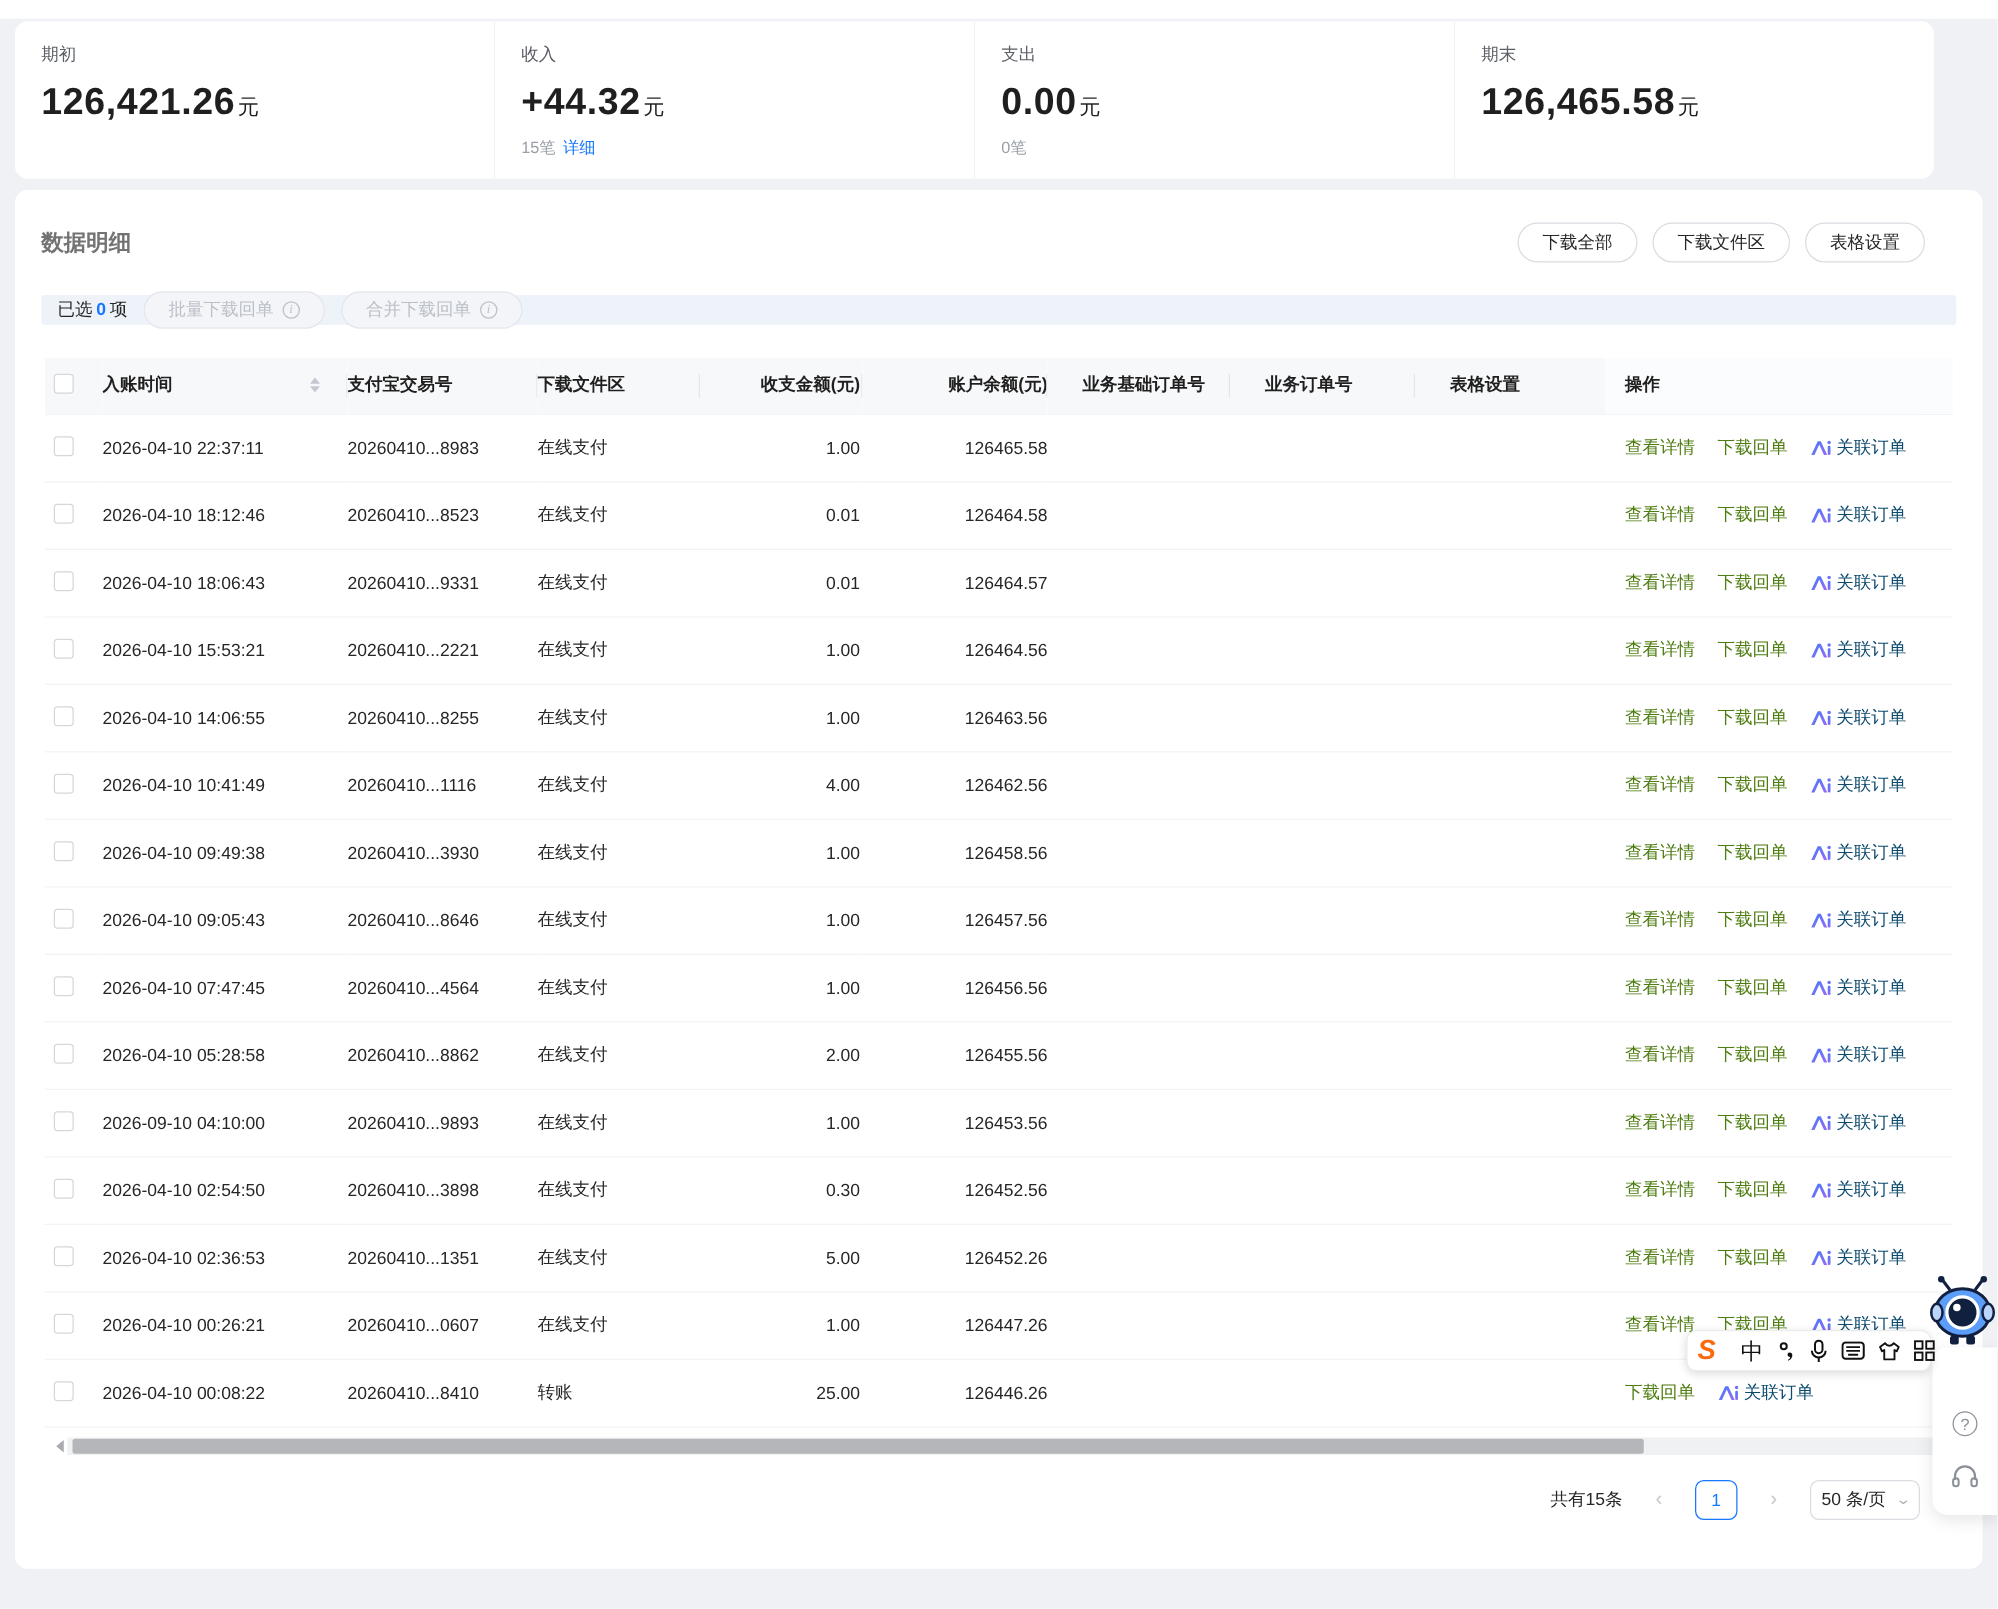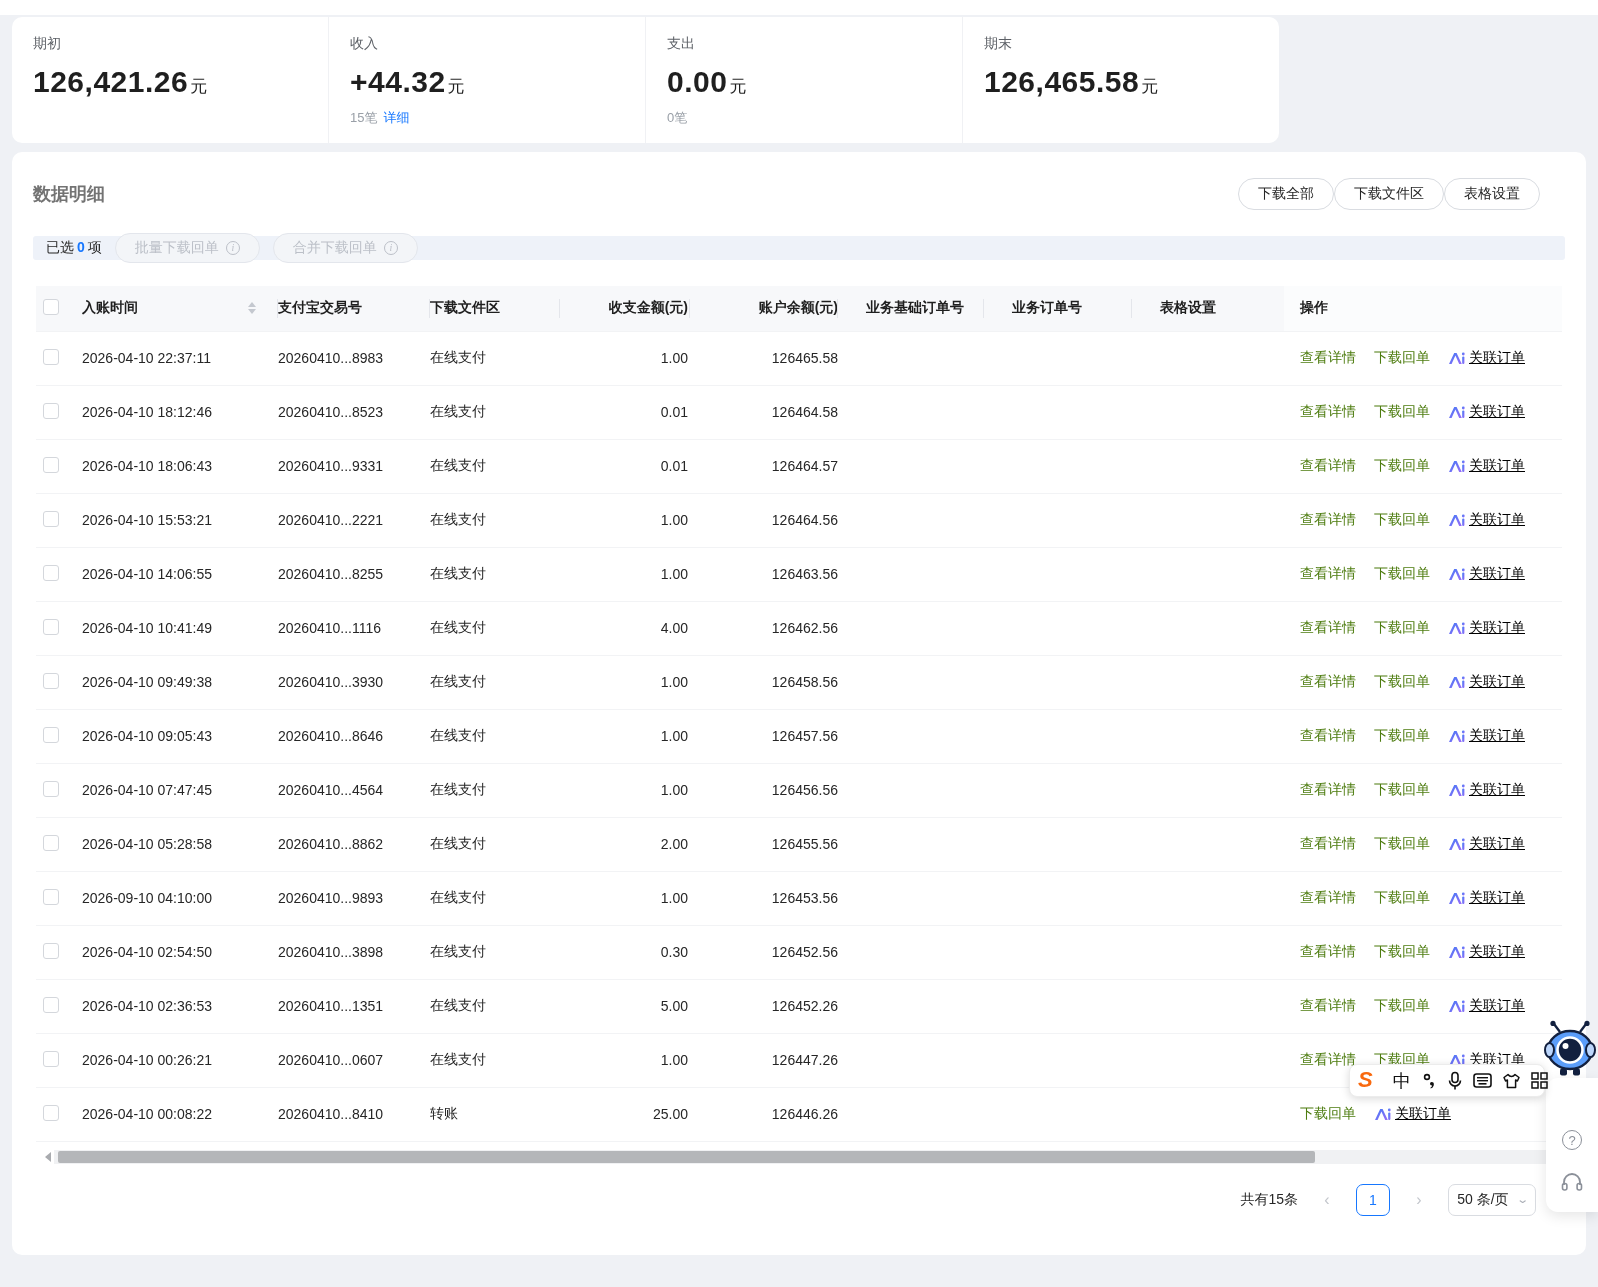--- a/index.html
+++ b/index.html
@@ -8,40 +8,40 @@
     font-family:"Liberation Sans","DejaVu Sans",sans-serif;
     background:#eff1f5;
     position:relative;
     overflow:hidden;
     color:#262626;
   }
   .top-strip { position:absolute; left:0; top:0; width:100%; height:15px; background:#ffffff; }
 
   
   .summary-card {
-    position:absolute; left:12px; top:17px; width:1267px; height:126px;
+    position:absolute; left:12px; top:17px; width:1535px; height:126px;
     background:#ffffff; border-radius:10px;
     display:flex; align-items:stretch;
   }
   .summary-cell { flex:1 1 0; padding:18px 0 0 21px; position:relative; }
   .summary-cell + .summary-cell { border-left:1px solid #f0f1f4; }
   .summary-label { font-size:14px; color:#5c6066; }
   .summary-value { margin-top:12px; font-size:30px; font-weight:700; color:#1f1f1f; letter-spacing:0.5px; }
   .summary-unit { font-size:17px; font-weight:400; margin-left:2px; color:#1f1f1f; }
   .summary-sub { margin-top:10px; font-size:13px; color:#9aa0a8; }
   .summary-sub .link { color:#1677ff; margin-left:6px; cursor:pointer; }
 
   
   .main-card {
     position:absolute; left:12px; top:152px; width:1574px; height:1103px;
     background:#ffffff; border-radius:10px;
   }
   .panel-header { display:flex; align-items:center; justify-content:space-between; padding:26px 46px 0 21px; }
   .panel-title { font-size:18px; font-weight:700; color:#737373; }
-  .toolbar { display:flex; }
+  .toolbar { display:flex; gap:12px; }
   .pill-btn {
     height:32px; padding:0 19px; border:1px solid #d9dce1; border-radius:16px;
     background:#fff; font-size:14px; color:#262626; display:flex; align-items:center; cursor:pointer;
   }
 
   .selection-bar {
     margin:26px 21px 0 21px; height:24px; background:#eef2f9; border-radius:3px;
     display:flex; align-items:center; padding:0 13px; gap:13px;
   }
   .selection-text { font-size:14px; color:#262626; }
@@ -78,21 +78,21 @@
     width:16px; height:16px; border:1px solid #d4d7dc; border-radius:3px; background:#fff;
     margin-left:7px; display:inline-block; cursor:pointer;
   }
   .time-cell { display:flex; align-items:center; justify-content:space-between; padding-right:22px; }
   .sorter { display:inline-flex; flex-direction:column; gap:2px; cursor:pointer; }
   .sorter .up { width:0; height:0; border-left:4px solid transparent; border-right:4px solid transparent; border-bottom:5px solid #c4c8cf; }
   .sorter .down { width:0; height:0; border-left:4px solid transparent; border-right:4px solid transparent; border-top:5px solid #c4c8cf; }
 
   .actions { display:flex; align-items:center; gap:18px; }
   .action-link { font-size:14px; color:#4d7c0f; cursor:pointer; text-decoration:none; display:inline-flex; align-items:center; gap:4px; }
-  .action-link.purple { color:#000000;text-decoration:underline; }
+  .action-link.purple { color:#0c4a6e; }
 
   
   .hscroll { margin:8px 24px 0 30px; height:14px; display:flex; align-items:center; }
   .hs-arrow { width:12px; height:14px; display:flex; align-items:center; justify-content:center; cursor:pointer; }
   .hs-arrow span { width:0; height:0; border-top:5px solid transparent; border-bottom:5px solid transparent; }
   .hs-arrow.left span { border-right:6px solid #a9abaf; }
   .hs-arrow.right span { border-left:6px solid #a9abaf; }
   .hs-track { flex:1; height:14px; background:#f0f1f3; position:relative; }
   .hs-thumb { position:absolute; left:4px; top:1px; height:12px; width:84%; background:#b4b6b9; border-radius:2px; cursor:grab; }
 

